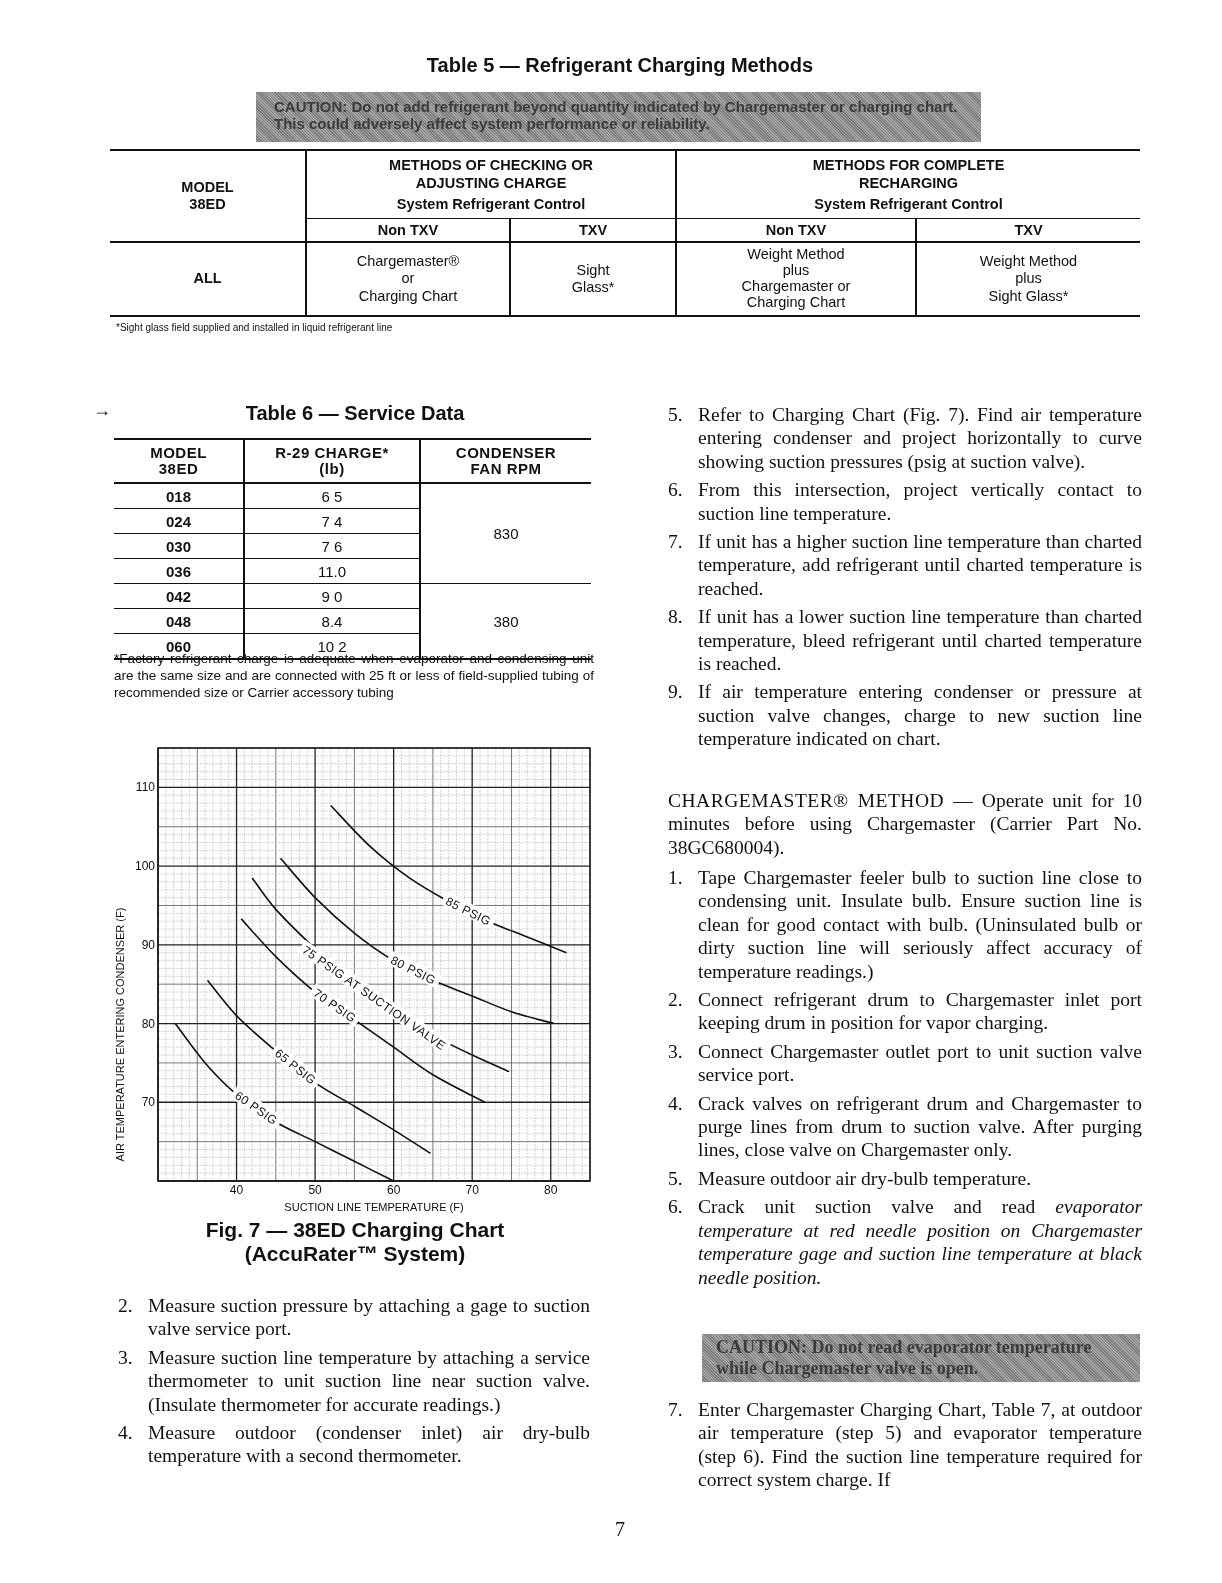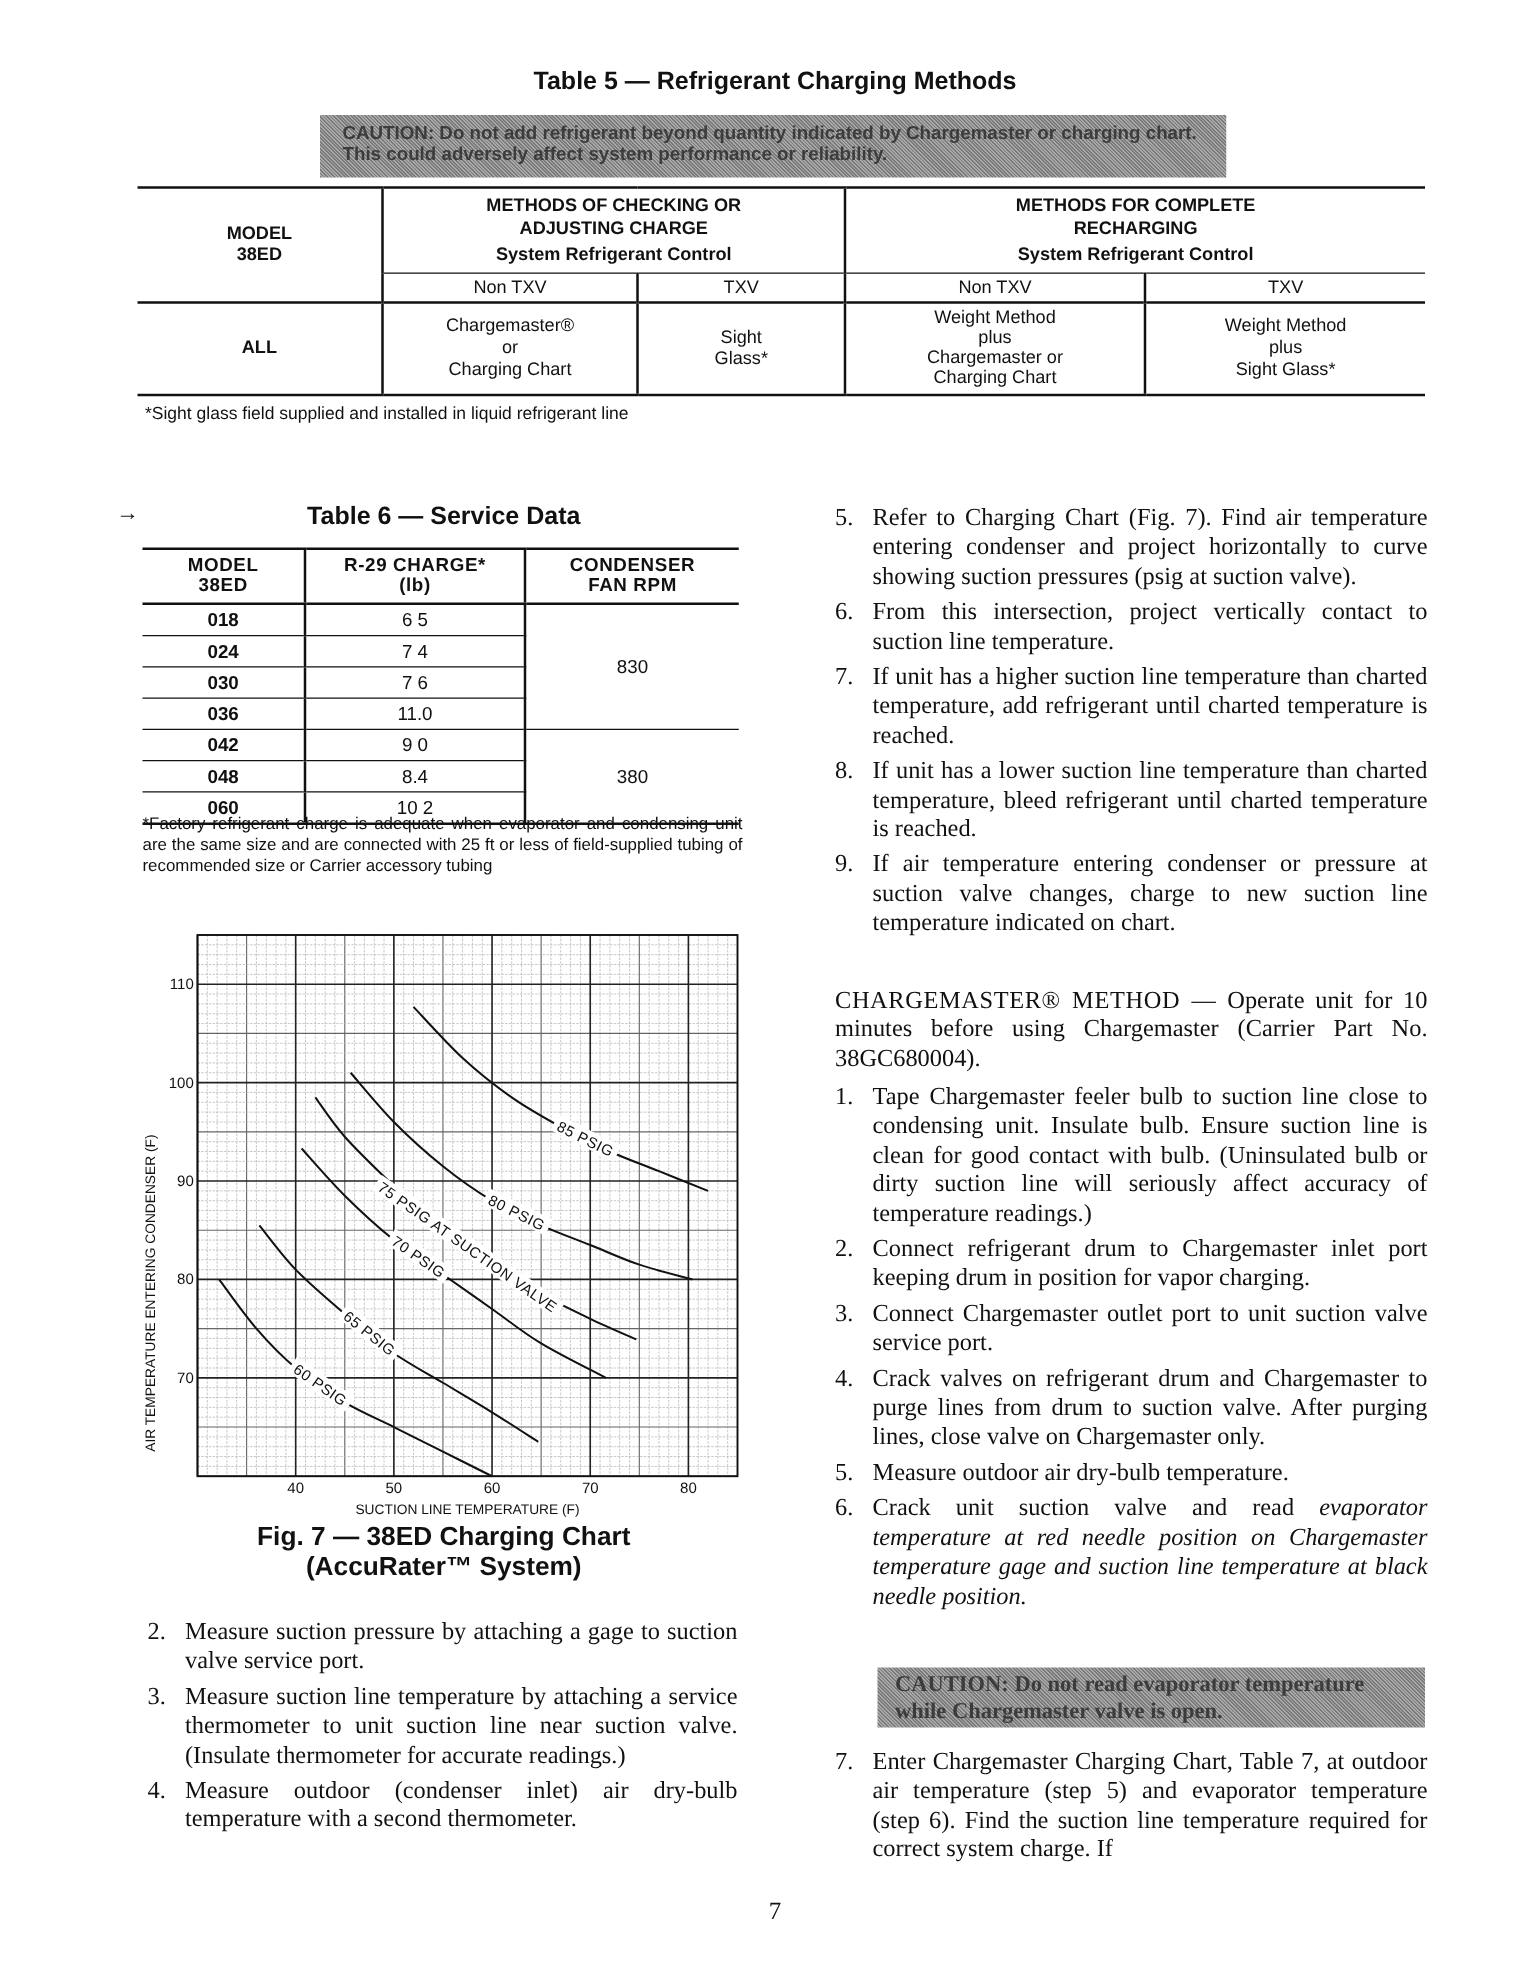--- a/index.html
+++ b/index.html
@@ -10,23 +10,23 @@
 
   
   #t5-title { left: 0; width: 1240px; top: 54px; text-align: center; font-size: 20px; font-weight: bold; }
   .caution { background: repeating-linear-gradient(45deg, #7a7a7a 0 1px, #a8a8a8 1px 2px); color: #3c3c3c; font-weight: bold; line-height: 1.15; overflow: hidden; }
   #t5-caution { left: 256px; top: 92px; width: 725px; height: 50px; font-size: 15px; padding: 6px 18px; box-sizing: border-box; }
   #t5 { left: 110px; top: 149px; width: 1030px; border-collapse: collapse; font-size: 14.5px; text-align: center; }
   #t5 td { border: 0; padding: 0; vertical-align: middle; }
   #t5 .top { border-top: 2px solid #111; }
   #t5 .vl { border-left: 2px solid #111; }
   #t5 .hdr { font-weight: bold; }
-  #t5 .subrow td { border-top: 1.5px solid #111; font-weight: normal; height: 22px; }
+  #t5 .subrow td { border-top: 1.5px solid #111; font-weight: bold; height: 22px; }
   #t5 .datarow td { border-top: 2px solid #111; border-bottom: 2px solid #111; height: 72px; line-height: 1.2; }
-  #t5-foot { left: 116px; top: 322px; font-size: 14px; }
+  #t5-foot { left: 116px; top: 322px; font-size: 10px; }
 
   
   #t6-arrow { left: 93px; top: 400px; font-size: 18px; }
   #t6-title { left: 140px; width: 430px; top: 402px; text-align: center; font-size: 20px; font-weight: bold; }
   #t6 { left: 114px; top: 438px; width: 477px; border-collapse: collapse; font-size: 15px; text-align: center; }
   #t6 th { font-weight: bold; border-top: 2px solid #111; border-bottom: 2px solid #111; height: 40px; line-height: 1.1; letter-spacing: 0.5px; }
   #t6 td { border-bottom: 1.5px solid #111; height: 22px; }
   #t6 td.model { font-weight: bold; }
   #t6 .vl { border-left: 2px solid #111; }
   #t6 tr:last-child td { border-bottom: 2px solid #111; }

